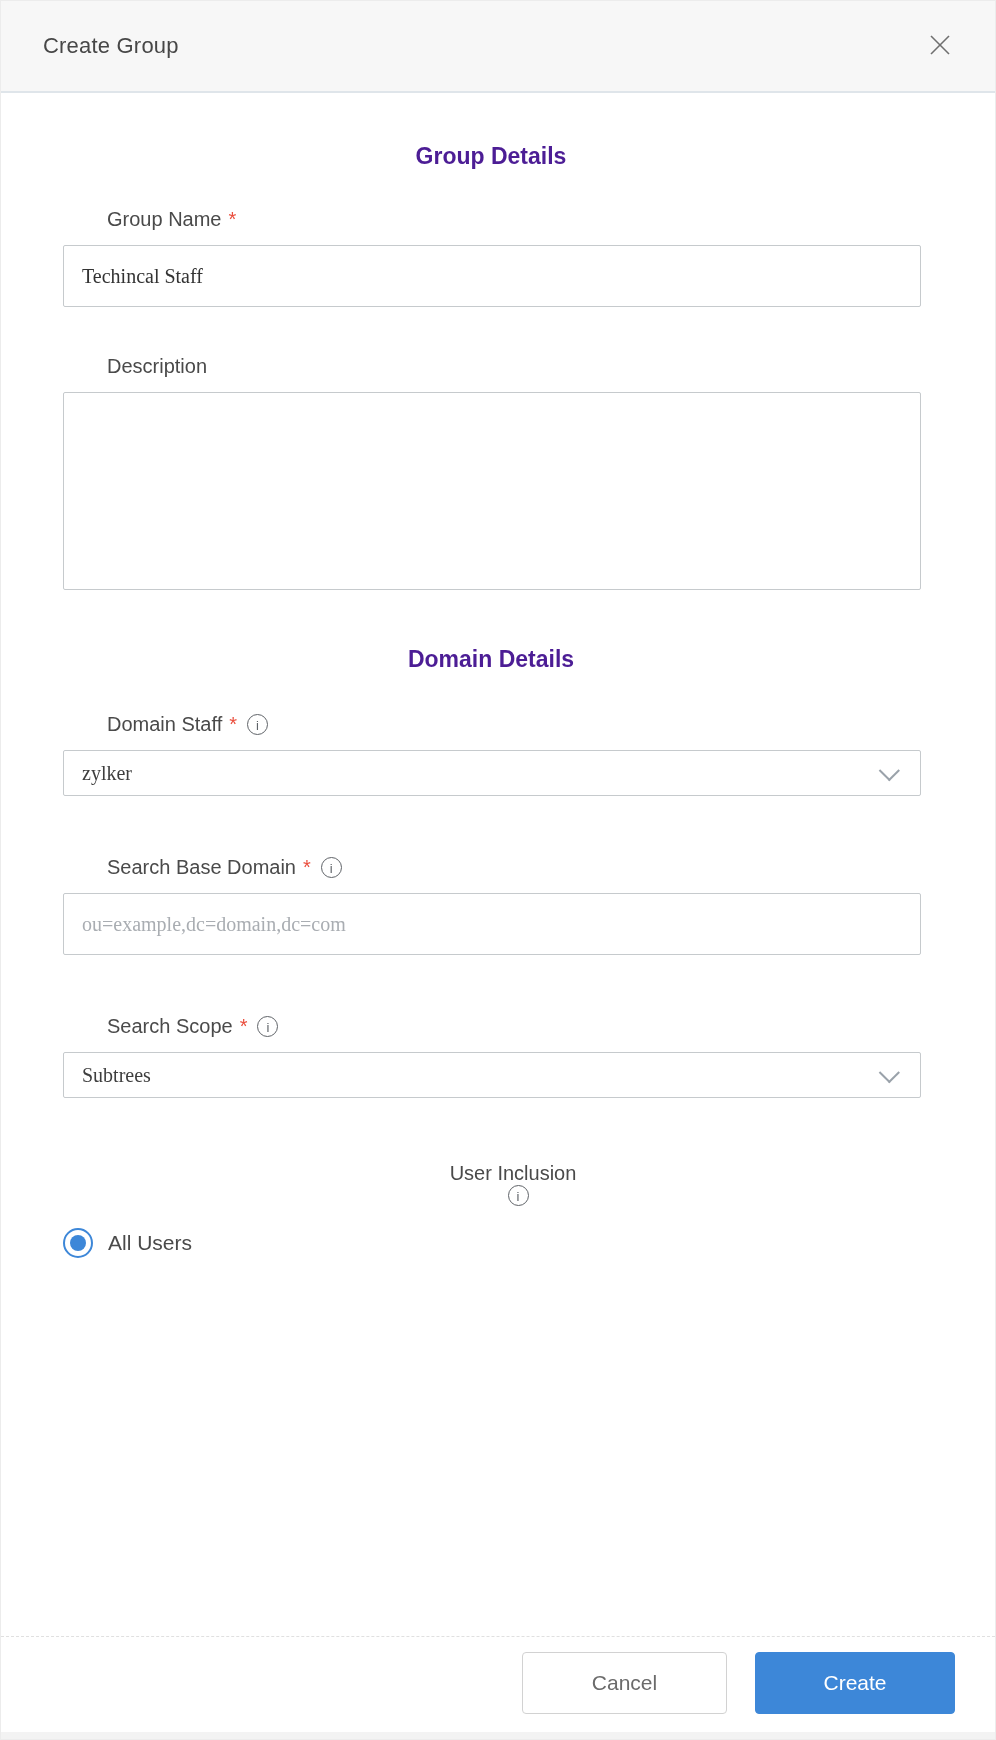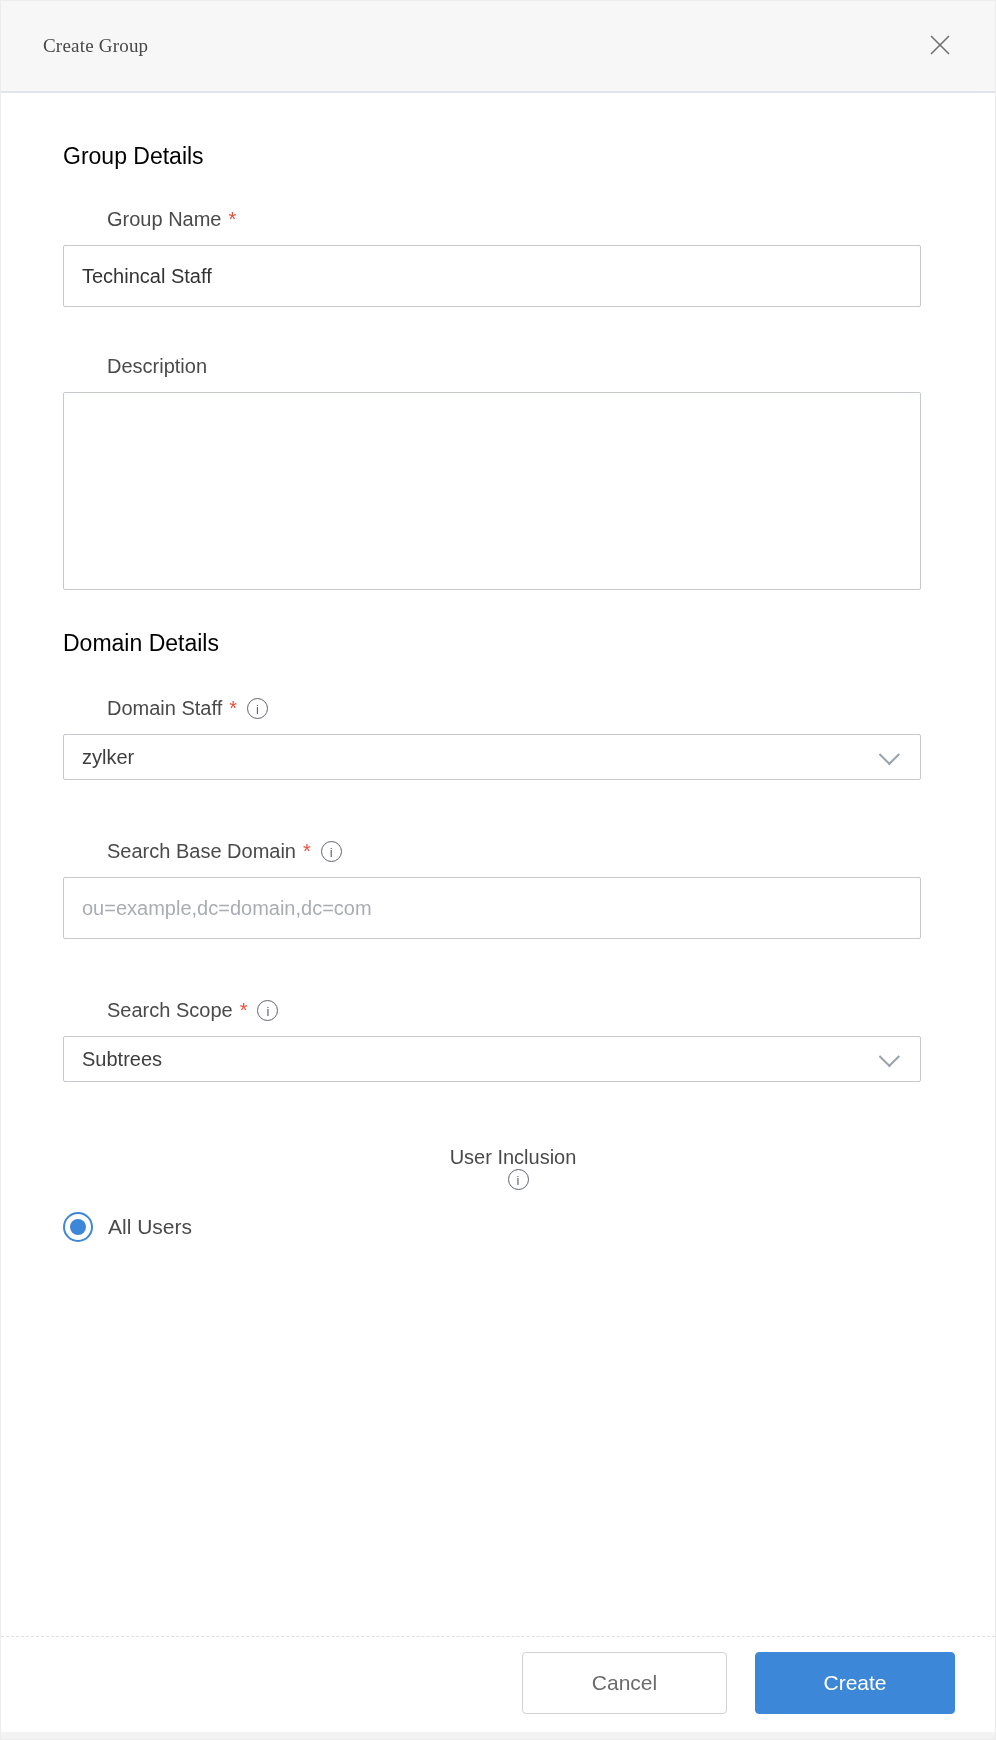--- a/index.html
+++ b/index.html
@@ -15,34 +15,34 @@
   }
 
   
   .modal-header {
     height: 92px; flex: 0 0 92px;
     background: #f7f7f7;
     border-bottom: 2px solid #dfe5ea;
     display: flex; align-items: center; justify-content: space-between;
     padding: 0 38px 0 42px;
   }
-  .modal-title { font-size: 19px; font-weight: 500; color: #474747; letter-spacing: .2px; font-family: Liberation Serif, serif; }
+  .modal-title { font-size: 22px; font-weight: 500; color: #474747; letter-spacing: .2px; }
   .close-btn {
     background: none; border: none; cursor: pointer;
     width: 34px; height: 34px; display: flex; align-items: center; justify-content: center;
   }
 
   
   .modal-body {
     flex: 1 1 auto;
     padding: 50px 76px 0 62px;
     overflow: hidden;
   }
-  .section-heading { font-size: 23px; font-weight: normal; color: #000000; margin-bottom: 38px; }
-  .section-heading.second { margin-top: 36px; margin-bottom: 40px; }
+  .section-heading { font-size: 23px; font-weight: bold; color: #4c1d95; margin-bottom: 38px; text-align: center; }
+  .section-heading.second { margin-top: 52px; margin-bottom: 40px; }
 
   .field-label-row {
     display: flex; align-items: center;
     font-size: 20px; color: #4a4a4a;
     margin-bottom: 14px;
     margin-left: 44px;
   }
   .required-star { color: #ea4e3d; margin-left: 7px; font-size: 20px; }
   .info-icon {
     width: 21px; height: 21px; margin-left: 10px;
@@ -50,21 +50,21 @@
     display: inline-flex; align-items: center; justify-content: center;
     font-size: 13px; color: #5f6368; font-style: normal;
     line-height: 1; padding-top: 1px;
   }
 
   .text-input, .dropdown, .textarea-input {
     width: 858px;
     border: 1px solid #c6cacd;
     border-radius: 2px;
     background: #fff;
-    font-family: Liberation Sans, sans-serif;
+    font-family: Liberation Serif, serif;
   }
   .text-input {
     height: 62px; font-size: 20px; color: #333; padding: 0 18px; outline: none;
   }
   .text-input::placeholder { color: #a9adb2; opacity: 1; }
   .textarea-input { height: 198px; resize: none; outline: none; font-size: 20px; color: #333; padding: 12px 18px; }
 
   .dropdown {
     height: 46px; display: flex; align-items: center; justify-content: space-between;
     padding: 0 26px 0 18px; cursor: pointer;

